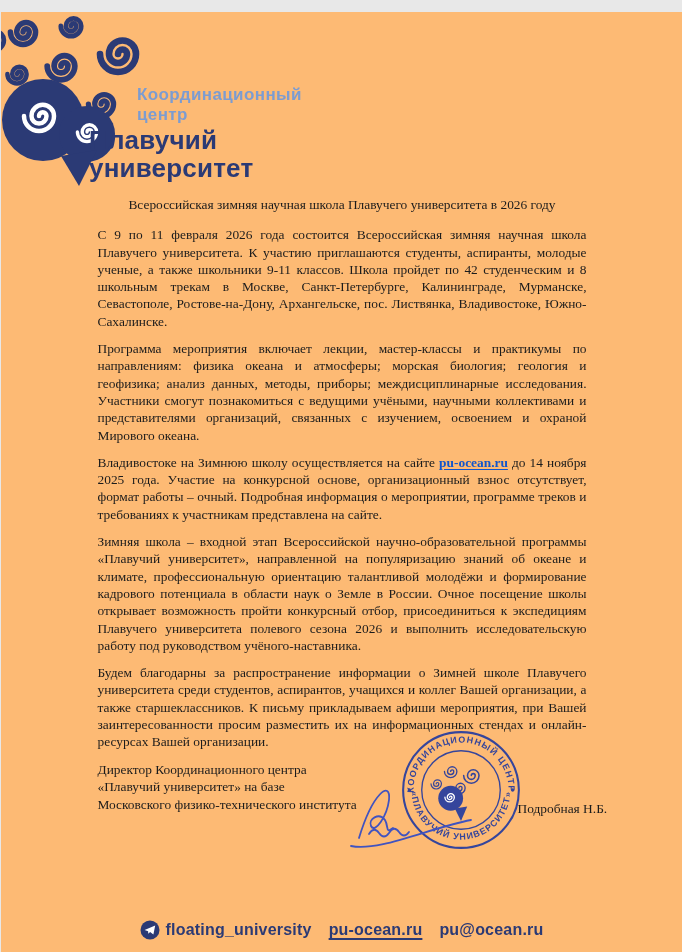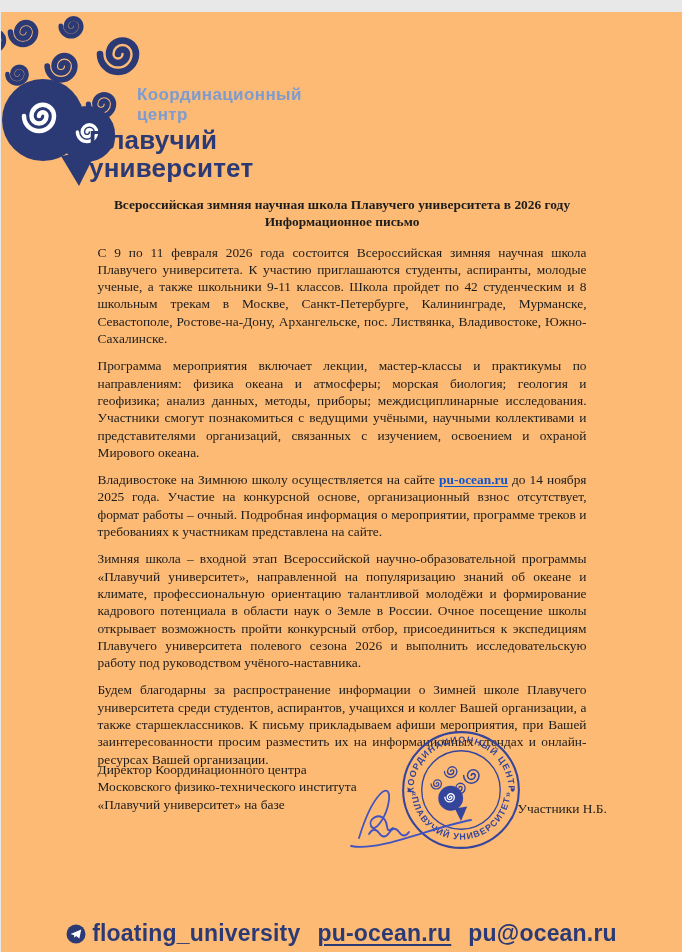--- a/index.html
+++ b/index.html
@@ -1,29 +1,29 @@
 <!DOCTYPE html>
 <html><head>
 <meta charset="utf-8">
 <style>
   html,body{margin:0;padding:0;background:#e8e8e8;}
   .page{position:relative;width:681px;height:952px;background:#fdba74;margin:12px auto;overflow:hidden;
         font-family:"Liberation Serif", serif;color:#1c1c1c;}
   .logo-svg{position:absolute;left:0;top:0;}
   .content{position:absolute;left:97px;top:184px;width:489px;font-size:13.4px;line-height:17.3px;}
-  .doc-title{font-weight:bold;text-align:center;margin-bottom:13px;}
+  .doc-title{font-weight:normal;text-align:center;margin-bottom:13px;}
   .content p{margin:0 0 10px 0;text-align:justify;}
   .content b{font-weight:normal;}
   a.doc-link{color:#1155cc;font-weight:bold;text-decoration:underline;text-underline-offset:2px;}
   .sig-block{position:absolute;left:97px;top:749px;font-size:13.4px;line-height:17.3px;font-family:Liberation Serif, serif;}
   .sig-name{position:absolute;left:517px;top:789px;font-size:13.4px;}
   .stamp-svg{position:absolute;left:398px;top:716px;}
   .autograph-svg{position:absolute;left:348px;top:764px;}
   .footer{position:absolute;left:0;top:908px;width:682px;display:flex;justify-content:center;align-items:center;gap:17px;
-          font-family:"Liberation Sans", sans-serif;font-weight:bold;font-size:23px;color:#2b3a75;letter-spacing:.2px;}
+          font-family:"Liberation Sans", sans-serif;font-weight:bold;font-size:16px;color:#2b3a75;letter-spacing:.2px;}
   .footer .tg{display:flex;align-items:center;gap:6px;}
   .footer .site{text-decoration:underline;text-underline-offset:3px;text-decoration-thickness:1.5px;}
   .stamp-ring-text{font-family:"Liberation Sans", sans-serif;font-weight:bold;font-size:8.6px;letter-spacing:1.1px;fill:#35459c;}
   .logo-wordmark-small{font-family:"Liberation Sans", sans-serif;font-weight:600;font-size:17px;fill:#7c9cd1;letter-spacing:.4px;}
   .logo-wordmark-big{font-family:"Liberation Sans", sans-serif;font-weight:bold;font-size:26px;fill:#2b3a75;letter-spacing:.2px;}
 </style>
 </head>
 <body>
 
 <div class="page">
@@ -52,38 +52,37 @@
     </g>
     <text class="logo-wordmark-small" x="136" y="88">Координационный</text>
     <text class="logo-wordmark-small" x="136" y="108">центр</text>
     <text class="logo-wordmark-big" x="88" y="137">Плавучий</text>
     <text class="logo-wordmark-big" x="88" y="165">университет</text>
   </svg>
 
   <div class="content">
     <div class="doc-title">
       <div>Всероссийская зимняя научная школа Плавучего университета в 2026 году</div>
-      <div>Информационное письмо</div>
     </div>
 
     <p><b>С 9 по 11 февраля 2026 года состоится Всероссийская зимняя научная школа Плавучего университета.</b><span> К участию приглашаются студенты, аспиранты, молодые ученые, а также школьники 9-11 классов. Школа пройдет по </span><b>42 студенческим и 8 школьным трекам в</b><span> Москве, Санкт-Петербурге, Калининграде, Мурманске, Севастополе, Ростове-на-Дону, Архангельске, пос. Листвянка, Владивостоке, Южно-Сахалинске.</span></p>
 
     <p>Программа мероприятия включает лекции, мастер-классы и практикумы по направлениям: физика океана и атмосферы; морская биология; геология и геофизика; анализ данных, методы, приборы; междисциплинарные исследования. Участники смогут познакомиться с ведущими учёными, научными коллективами и представителями организаций, связанных с изучением, освоением и охраной Мирового океана.</p>
 
     <p><b>Владивостоке на Зимнюю школу осуществляется на сайте </b><a class="doc-link" href="#">pu-ocean.ru</a><b> до 14 ноября 2025 года.</b><span> Участие на конкурсной основе, организационный взнос отсутствует, формат работы – очный. Подробная информация о мероприятии, программе треков и требованиях к участникам представлена на сайте.</span></p>
 
     <p>Зимняя школа – входной этап Всероссийской научно-образовательной программы «Плавучий университет», направленной на популяризацию знаний об океане и климате, профессиональную ориентацию талантливой молодёжи и формирование кадрового потенциала в области наук о Земле в России. Очное посещение школы открывает возможность пройти конкурсный отбор, присоединиться к экспедициям Плавучего университета полевого сезона 2026 и выполнить исследовательскую работу под руководством учёного-наставника.</p>
 
     <p><b>Будем благодарны за распространение информации о Зимней школе Плавучего университета среди студентов, аспирантов, учащихся и коллег Вашей организации, а также старшеклассников.</b><span> К письму прикладываем афиши мероприятия, при Вашей заинтересованности просим разместить их на информационных стендах и онлайн-ресурсах Вашей организации.</span></p>
   </div>
 
   <div class="sig-block">
     <div>Директор Координационного центра</div>
+    <div>«Плавучий университет» на базе</div>
     <div>Московского физико-технического института</div>
-    <div>«Плавучий университет» на базе</div>
   </div>
 
   <svg class="stamp-svg" width="124" height="124" viewBox="0 0 120 120">
     <defs>
       <path id="arcTop" d="M 14 60 A 46 46 0 0 1 106 60" fill="none"></path>
       <path id="arcBottom" d="M 12 60 A 48 48 0 0 0 108 60" fill="none"></path>
     </defs>
     <circle cx="60" cy="60" r="56" fill="none" stroke="#35459c" stroke-width="2"></circle>
     <circle cx="60" cy="60" r="38" fill="none" stroke="#35459c" stroke-width="1.3"></circle>
     <circle cx="10" cy="60" r="1.6" fill="#35459c"></circle>
@@ -104,21 +103,21 @@
   </svg>
 
   <svg class="autograph-svg" width="128" height="74" viewBox="0 0 128 74">
     <g fill="none" stroke="#4053c0" stroke-width="1.8" stroke-linecap="round">
       <path d="M 10 62 C 24 16 42 4 40 24 C 38 40 26 58 22 50 C 19 43 30 36 36 44 C 40 51 36 58 44 52"></path>
       <path d="M 20 58 q 5 -8 10 -1 q 5 7 10 0 q 5 -8 10 -1 q 5 7 10 0"></path>
       <path d="M 2 70 C 30 76 80 52 122 44"></path>
     </g>
   </svg>
 
-  <div class="sig-name">Участники Н.Б.</div>
+  <div class="sig-name">Подробная Н.Б.</div>
 
   <div class="footer">
     <span class="tg">
       <svg width="20" height="20" viewBox="0 0 20 20">
         <circle cx="10" cy="10" r="9.5" fill="#2b3a75"></circle>
         <path d="M4.6,10.1 L15.2,5.6 L13.4,14.6 L10.1,11.9 L8.3,13.8 L8.1,11.2 Z" fill="#ffffff"></path>
       </svg>
       <span>floating_university</span>
     </span>
     <span class="site">pu-ocean.ru</span>

